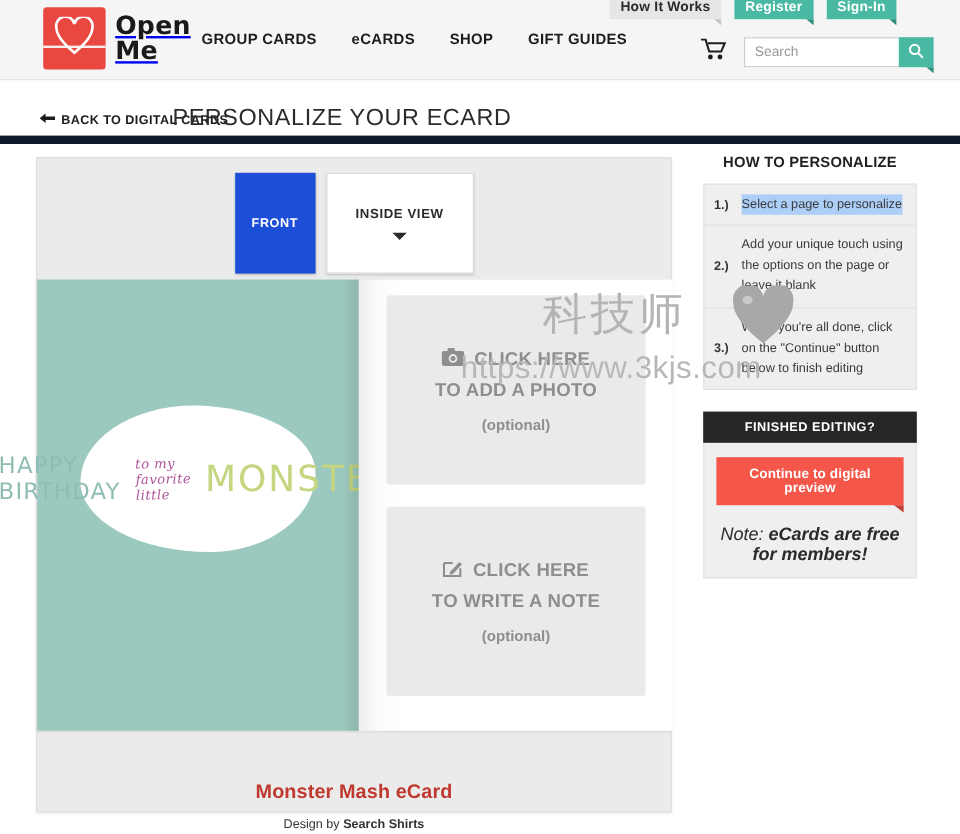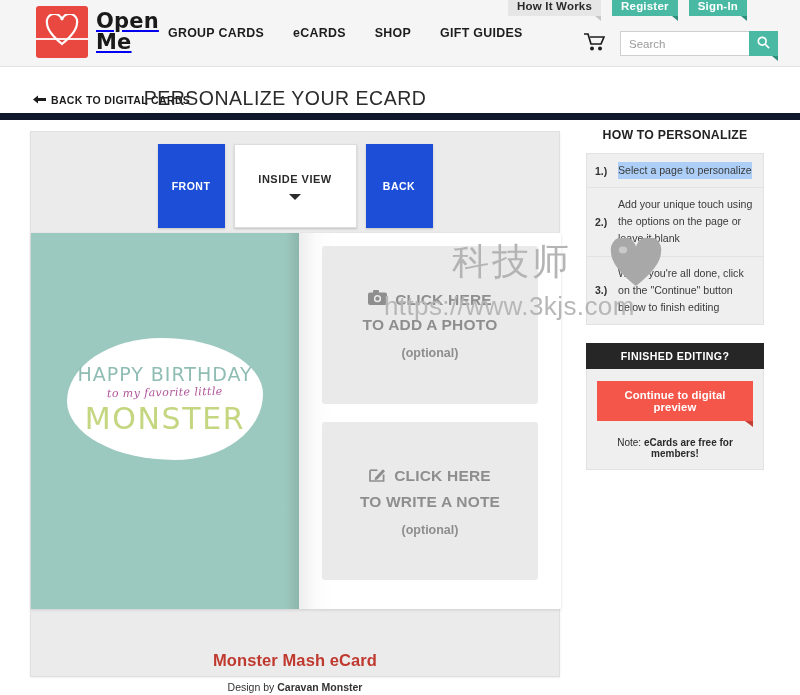--- a/index.html
+++ b/index.html
@@ -170,23 +170,23 @@
     display: flex; align-items: center; justify-content: center;
   }
   .card-left::after {
     content:""; position:absolute; right:0; top:0; bottom:0; width:14px;
     background: linear-gradient(to right, rgba(0,0,0,0), rgba(0,0,0,.10));
   }
   .blob {
     position: relative;
     width: 196px; height: 122px;
     background: #ffffff;
-    display: flex; flex-direction: column;
+    display: flex; flex-direction: row;
     align-items: center; justify-content: center;
-    gap: 1px;
+    gap: 12px;
     border-radius: 48% 52% 45% 55% / 52% 46% 54% 48%;
     transform: translateY(-22px);
   }
   .ln-happy {
     font-family: "DejaVu Sans", sans-serif;
     font-size: 19px; font-weight: 400; letter-spacing: 1px;
     color: #8fbdb4;
   }
   .ln-fav {
     font-family: "DejaVu Serif", serif;
@@ -278,21 +278,21 @@
     font-size: 11.3px; font-weight: 700;
     padding: 8px 11px; border: none; cursor: pointer;
     letter-spacing: .1px;
   }
   .cta::after {
     content: ""; position: absolute; right: 0; bottom: -6px;
     border-left: 8px solid transparent;
     border-top: 6px solid #c33f35;
   }
   .cta-note {
-    font-size: 10px; color: #2b2b2b; margin-top: 16px;
+    font-size: 15px; color: #2b2b2b; margin-top: 16px; font-style: italic;
   }
   .cta-note b { font-weight: 700; }
 
   
   .watermark {
     position: absolute; left: 0; top: 0; width: 800px; height: 695px;
     pointer-events: none;
   }
   .wm-cn {
     position: absolute; left: 452px; top: 237px;
@@ -377,21 +377,20 @@
 <div class="stage">
 
   <div class="editor">
 
     <div class="view-tabs">
       <div class="tab">FRONT</div>
       <div class="tab tab-active">
         <span>INSIDE VIEW</span>
         <span class="caret"></span>
       </div>
-      <div class="tab">BACK</div>
     </div>
 
     <div class="card">
 
       <div class="card-left">
         <div class="blob">
           <div class="ln-happy">HAPPY BIRTHDAY</div>
           <div class="ln-fav">to my favorite little</div>
           <div class="ln-monster">MONSTER</div>
         </div>
@@ -429,21 +428,21 @@
           <div class="dz-line2">TO WRITE A NOTE</div>
           <div class="dz-opt">(optional)</div>
         </div>
 
       </div>
     </div>
 
     <div class="card-caption">
       <div class="caption-title">Monster Mash eCard</div>
       <div class="caption-sub">
-        <span>Design by </span><b>Caravan Monster</b>
+        <span>Design by </span><b>Search Shirts</b>
       </div>
     </div>
 
   </div>
 
   <div class="sidebar">
 
     <div class="sb-title">HOW TO PERSONALIZE</div>
 
     <div class="steps">

